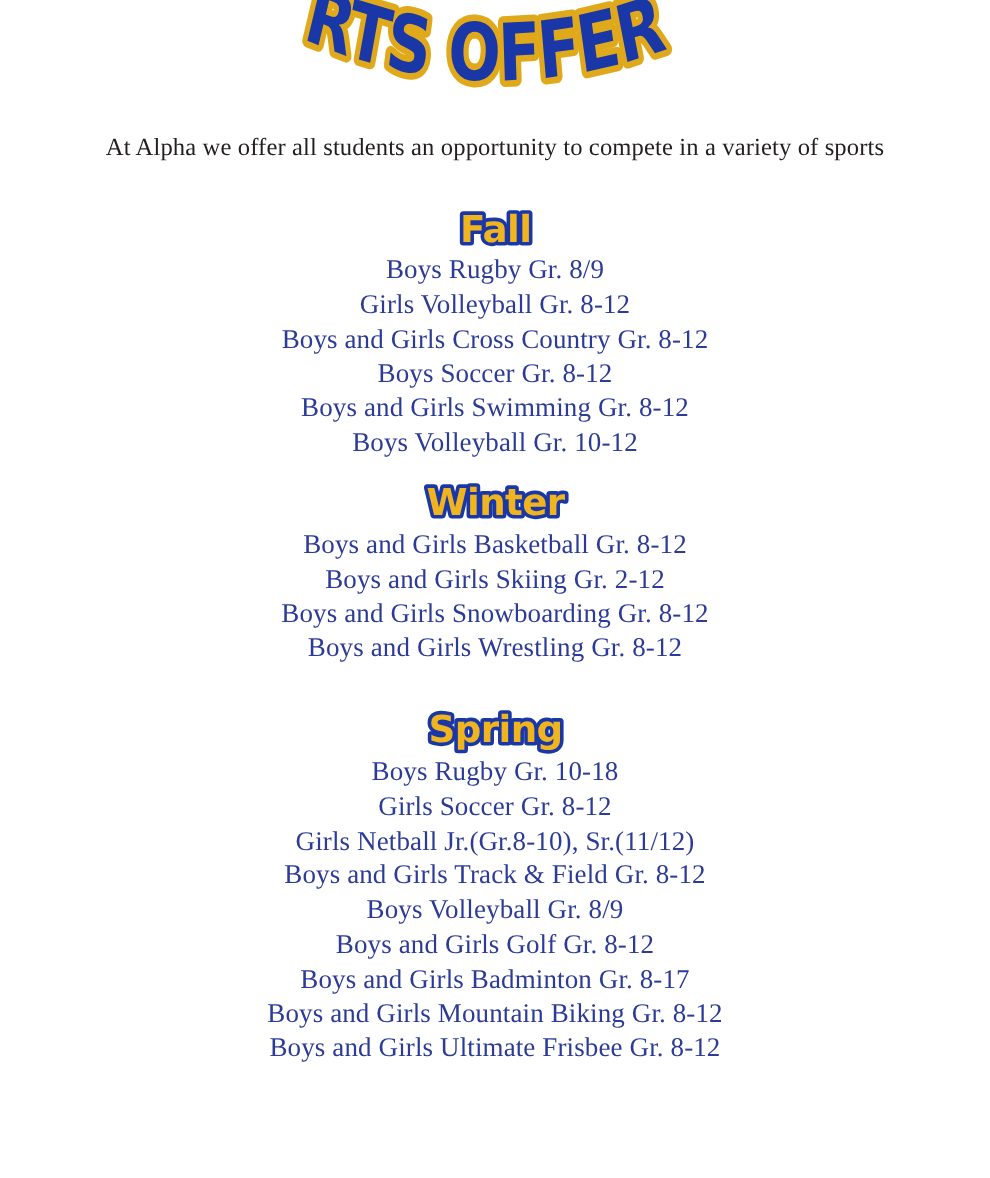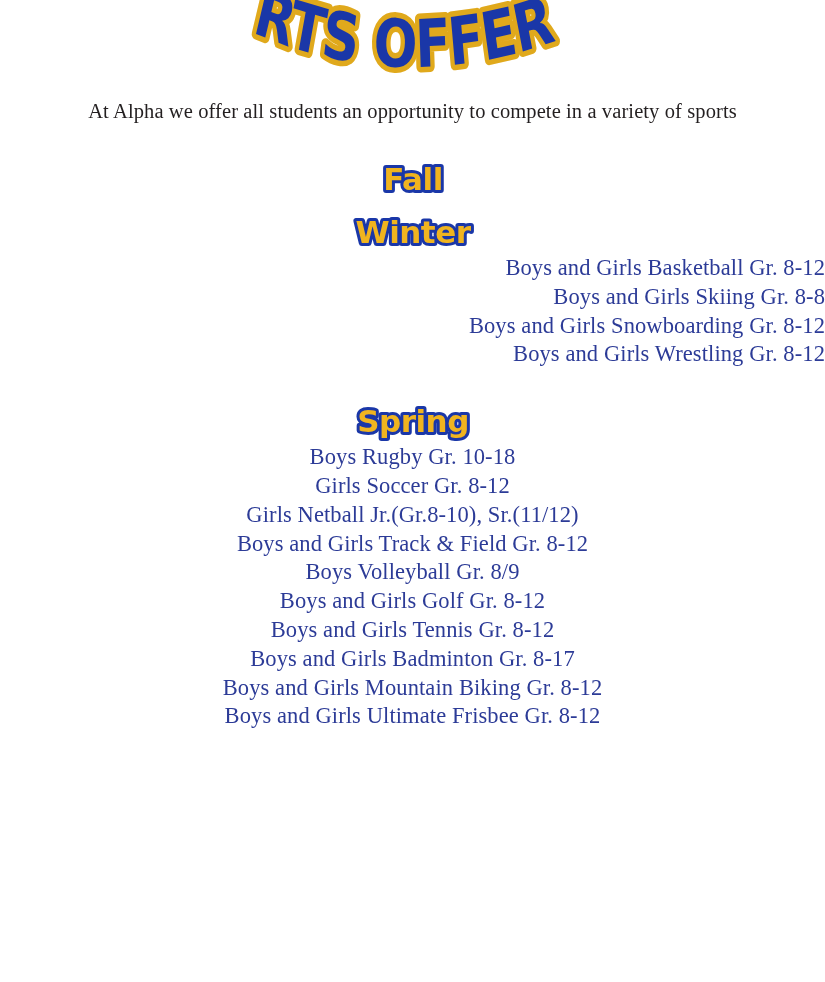--- a/index.html
+++ b/index.html
@@ -45,21 +45,21 @@
   .title-inner {
     fill: #1a37a8;
   }
 
   
   .subtitle {
     text-align: center;
     font-family: "Liberation Serif", serif;
     font-size: 20.5px;
     color: #231f20;
-    margin-top: 0;
+    margin-top: 12px;
     letter-spacing: 0.1px;
   }
 
   
   .section {
     margin-top: 30px;
     text-align: center;
   }
   .season-heading {
     height: 38px;
@@ -97,21 +97,21 @@
     font-size: 22.5px;
     line-height: 28.8px;
     color: #2c3b97;
     letter-spacing: 0.1px;
     white-space: nowrap;
   }
 
   .section-fall  { margin-top: 37px; }
   .section-fall .sport-list { margin-top: 1px; }
   .section-winter { margin-top: 15px; }
-  .section-winter .sport-list { margin-top: 3px; text-align: right; }
+  .section-winter .sport-list { margin-top: 3px; }
   .section-spring { margin-top: 33px; }
   .section-spring .sport-list { margin-top: 3px; }
 </style>
 </head>
 <body>
 
 <div class="title-wrap">
   <svg class="title-svg" viewBox="0 0 825 100">
     <defs>
       <path id="titleArc" d="M 225,38 Q 412,96 605,38" fill="none"></path>
@@ -127,49 +127,56 @@
 
 <div class="subtitle">At Alpha we offer all students an opportunity to compete in a variety of sports</div>
 
 <div class="section section-fall">
   <div class="season-heading">
     <svg class="season-svg" width="260" height="40" viewBox="0 0 260 40">
       <text class="season-outer" x="130" y="30" text-anchor="middle">Fall</text>
       <text class="season-inner" x="130" y="30" text-anchor="middle">Fall</text>
     </svg>
   </div>
+  <ul class="sport-list">
+    <li class="sport-item">Boys Rugby Gr. 8/9</li>
+    <li class="sport-item">Girls Volleyball Gr. 8-12</li>
+    <li class="sport-item">Boys and Girls Cross Country Gr. 8-12</li>
+    <li class="sport-item">Boys Soccer Gr. 8-12</li>
+    <li class="sport-item">Boys and Girls Swimming Gr. 8-12</li>
+    <li class="sport-item">Boys Volleyball Gr. 10-12</li>
+  </ul>
 </div>
 
 <div class="section section-winter">
   <div class="season-heading">
     <svg class="season-svg" width="300" height="40" viewBox="0 0 300 40">
       <text class="season-outer" x="150" y="30" text-anchor="middle">Winter</text>
       <text class="season-inner" x="150" y="30" text-anchor="middle">Winter</text>
     </svg>
   </div>
   <ul class="sport-list">
     <li class="sport-item">Boys and Girls Basketball Gr. 8-12</li>
-    <li class="sport-item">Boys and Girls Skiing Gr. 8-8</li>
+    <li class="sport-item">Boys and Girls Skiing Gr. 2-12</li>
     <li class="sport-item">Boys and Girls Snowboarding Gr. 8-12</li>
     <li class="sport-item">Boys and Girls Wrestling Gr. 8-12</li>
   </ul>
 </div>
 
 <div class="section section-spring">
   <div class="season-heading">
     <svg class="season-svg" width="300" height="40" viewBox="0 0 300 40">
       <text class="season-outer" x="150" y="30" text-anchor="middle">Spring</text>
       <text class="season-inner" x="150" y="30" text-anchor="middle">Spring</text>
     </svg>
   </div>
   <ul class="sport-list">
     <li class="sport-item">Boys Rugby Gr. 10-18</li>
     <li class="sport-item">Girls Soccer Gr. 8-12</li>
     <li class="sport-item">Girls Netball Jr.(Gr.8-10), Sr.(11/12)</li>
     <li class="sport-item">Boys and Girls Track &amp; Field Gr. 8-12</li>
     <li class="sport-item">Boys Volleyball Gr. 8/9</li>
     <li class="sport-item">Boys and Girls Golf Gr. 8-12</li>
-    <li class="sport-item">Boys and Girls Tennis Gr. 8-12</li>
     <li class="sport-item">Boys and Girls Badminton Gr. 8-17</li>
     <li class="sport-item">Boys and Girls Mountain Biking Gr. 8-12</li>
     <li class="sport-item">Boys and Girls Ultimate Frisbee Gr. 8-12</li>
   </ul>
 </div>
 
 </body></html>

